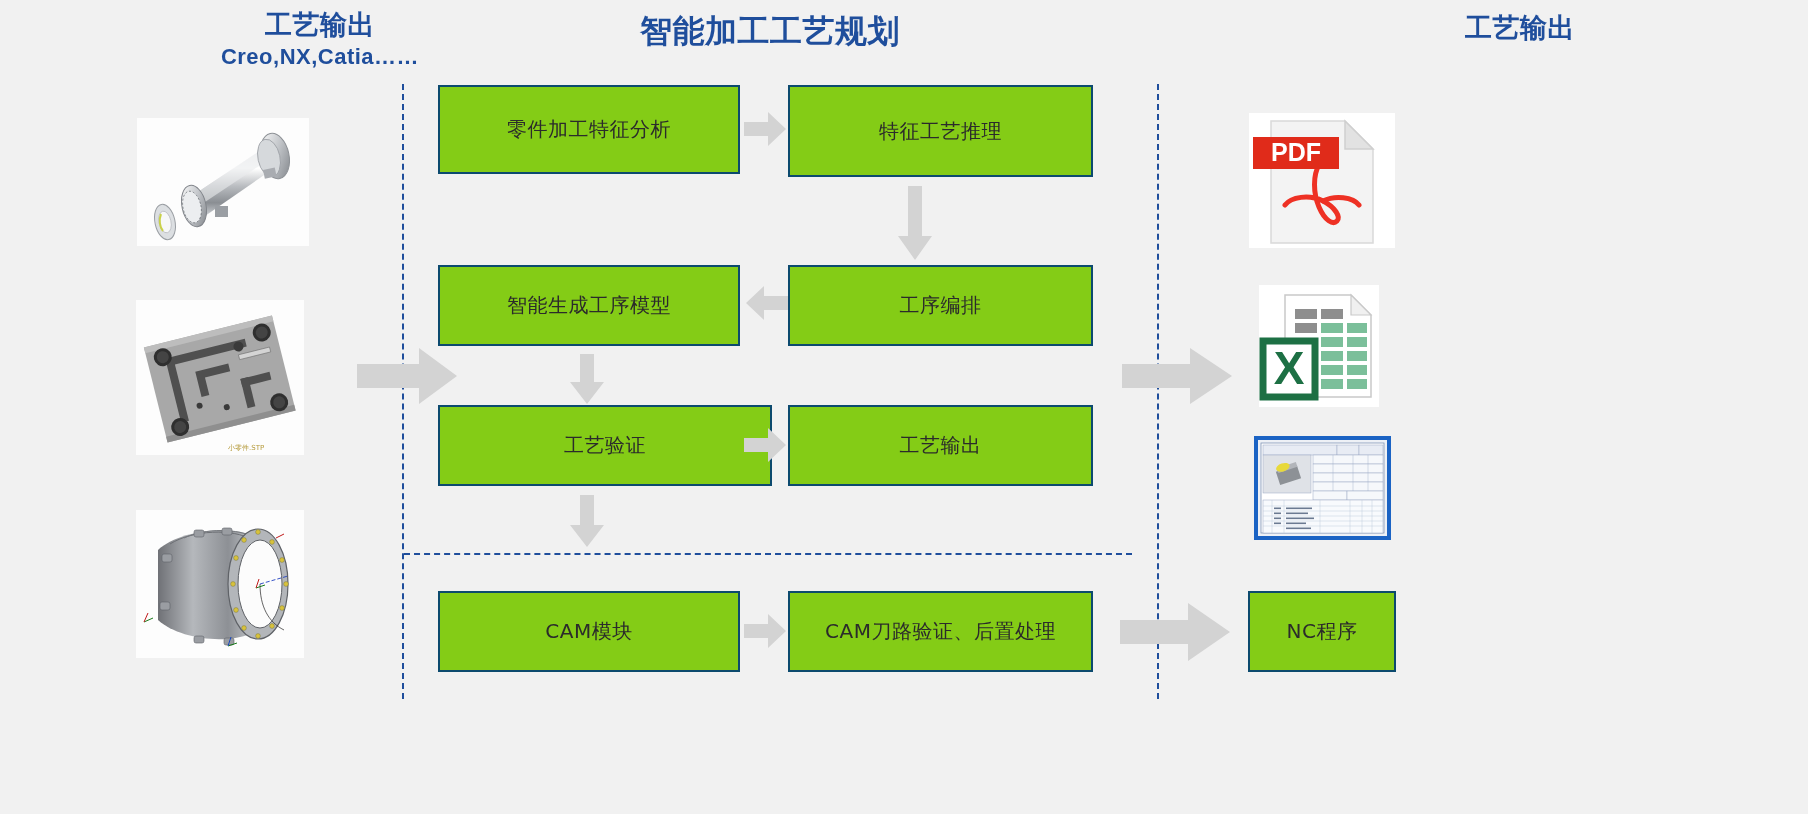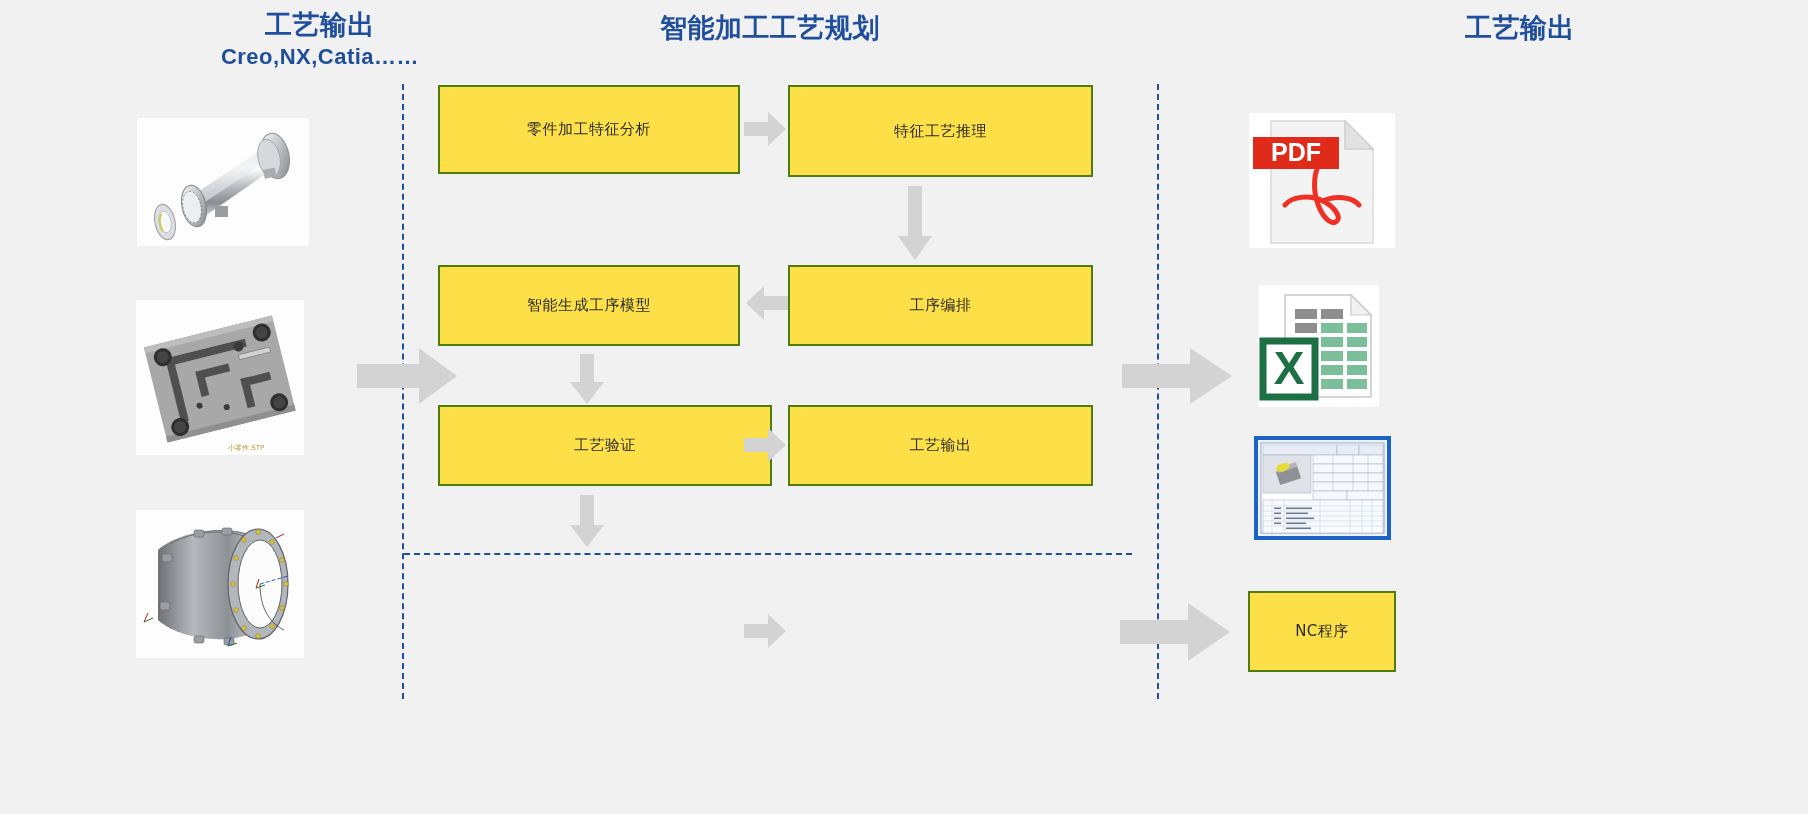--- a/index.html
+++ b/index.html
@@ -18,49 +18,49 @@
   .col-title {
     position: absolute;
     color: #1f4e9c;
     font-weight: bold;
     text-align: center;
     line-height: 1.18;
     letter-spacing: 0.5px;
   }
   #title-left  { left: 140px; top: 10px;  width: 360px; font-size: 27px; }
   #title-left .sub { display:block; font-size: 22px; margin-top: 2px; }
-  #title-center{ left: 585px; top: 13px;  width: 370px; font-size: 27px; }
+  #title-center{ left: 585px; top: 13px;  width: 370px; font-size: 32px; }
   #title-right { left: 1380px; top: 13px; width: 280px; font-size: 27px; }
 
   
   .vdash {
     position: absolute;
     border-left: 2px dashed #1f4e9c;
     width: 0;
   }
   #vdash-left  { left: 402px;  top: 84px; height: 615px; }
   #vdash-right { left: 1157px; top: 84px; height: 615px; }
   
   #hdash-cam {
     position: absolute;
     left: 404px; top: 553px; width: 728px;
     border-top: 2px dashed #1f4e9c; height: 0;
   }
 
   
   .pbox {
     position: absolute;
-    background: #fde047;
-    border: 2px solid #4d7c0f;
+    background: #84cc16;
+    border: 2px solid #0c4a6e;
     box-sizing: border-box;
     display: flex;
     align-items: center;
     justify-content: center;
     color: #2b2b2b;
-    font-size: 15px;
+    font-size: 20px;
     font-family: "DejaVu Sans", "Liberation Sans", sans-serif;
     letter-spacing: 0.5px;
   }
   #box-feature-analysis { left: 438px;  top: 85px;  width: 302px; height: 89px; }
   #box-feature-reason   { left: 788px;  top: 85px;  width: 305px; height: 92px; }
   #box-gen-process      { left: 438px;  top: 265px; width: 302px; height: 81px; }
   #box-process-seq      { left: 788px;  top: 265px; width: 305px; height: 81px; }
   #box-verify           { left: 438px;  top: 405px; width: 334px; height: 81px; }
   #box-output           { left: 788px;  top: 405px; width: 305px; height: 81px; }
   #box-cam              { left: 438px;  top: 591px; width: 302px; height: 81px; }
@@ -238,20 +238,22 @@
       </g>
     </svg>
   </div>
 
   <div class="pbox" id="box-feature-analysis">零件加工特征分析</div>
   <div class="pbox" id="box-feature-reason">特征工艺推理</div>
   <div class="pbox" id="box-gen-process">智能生成工序模型</div>
   <div class="pbox" id="box-process-seq">工序编排</div>
   <div class="pbox" id="box-verify">工艺验证</div>
   <div class="pbox" id="box-output">工艺输出</div>
+  <div class="pbox" id="box-cam">CAM模块</div>
+  <div class="pbox" id="box-cam-verify">CAM刀路验证、后置处理</div>
   <div class="pbox" id="box-nc">NC程序</div>
 
   <div class="arrow" id="arr-r1">
     <svg width="42" height="34" viewBox="0 0 42 34">
         <path d="M0,10 L24,10 L24,0 L42,17 L24,34 L24,24 L0,24 Z" fill="#d3d3d3"></path>
       </svg>
   </div>
   <div class="arrow" id="arr-down-r">
     <svg width="34" height="74" viewBox="0 0 34 74">
         <path d="M10,0 L24,0 L24,50 L34,50 L17,74 L0,50 L10,50 Z" fill="#d3d3d3"></path>

